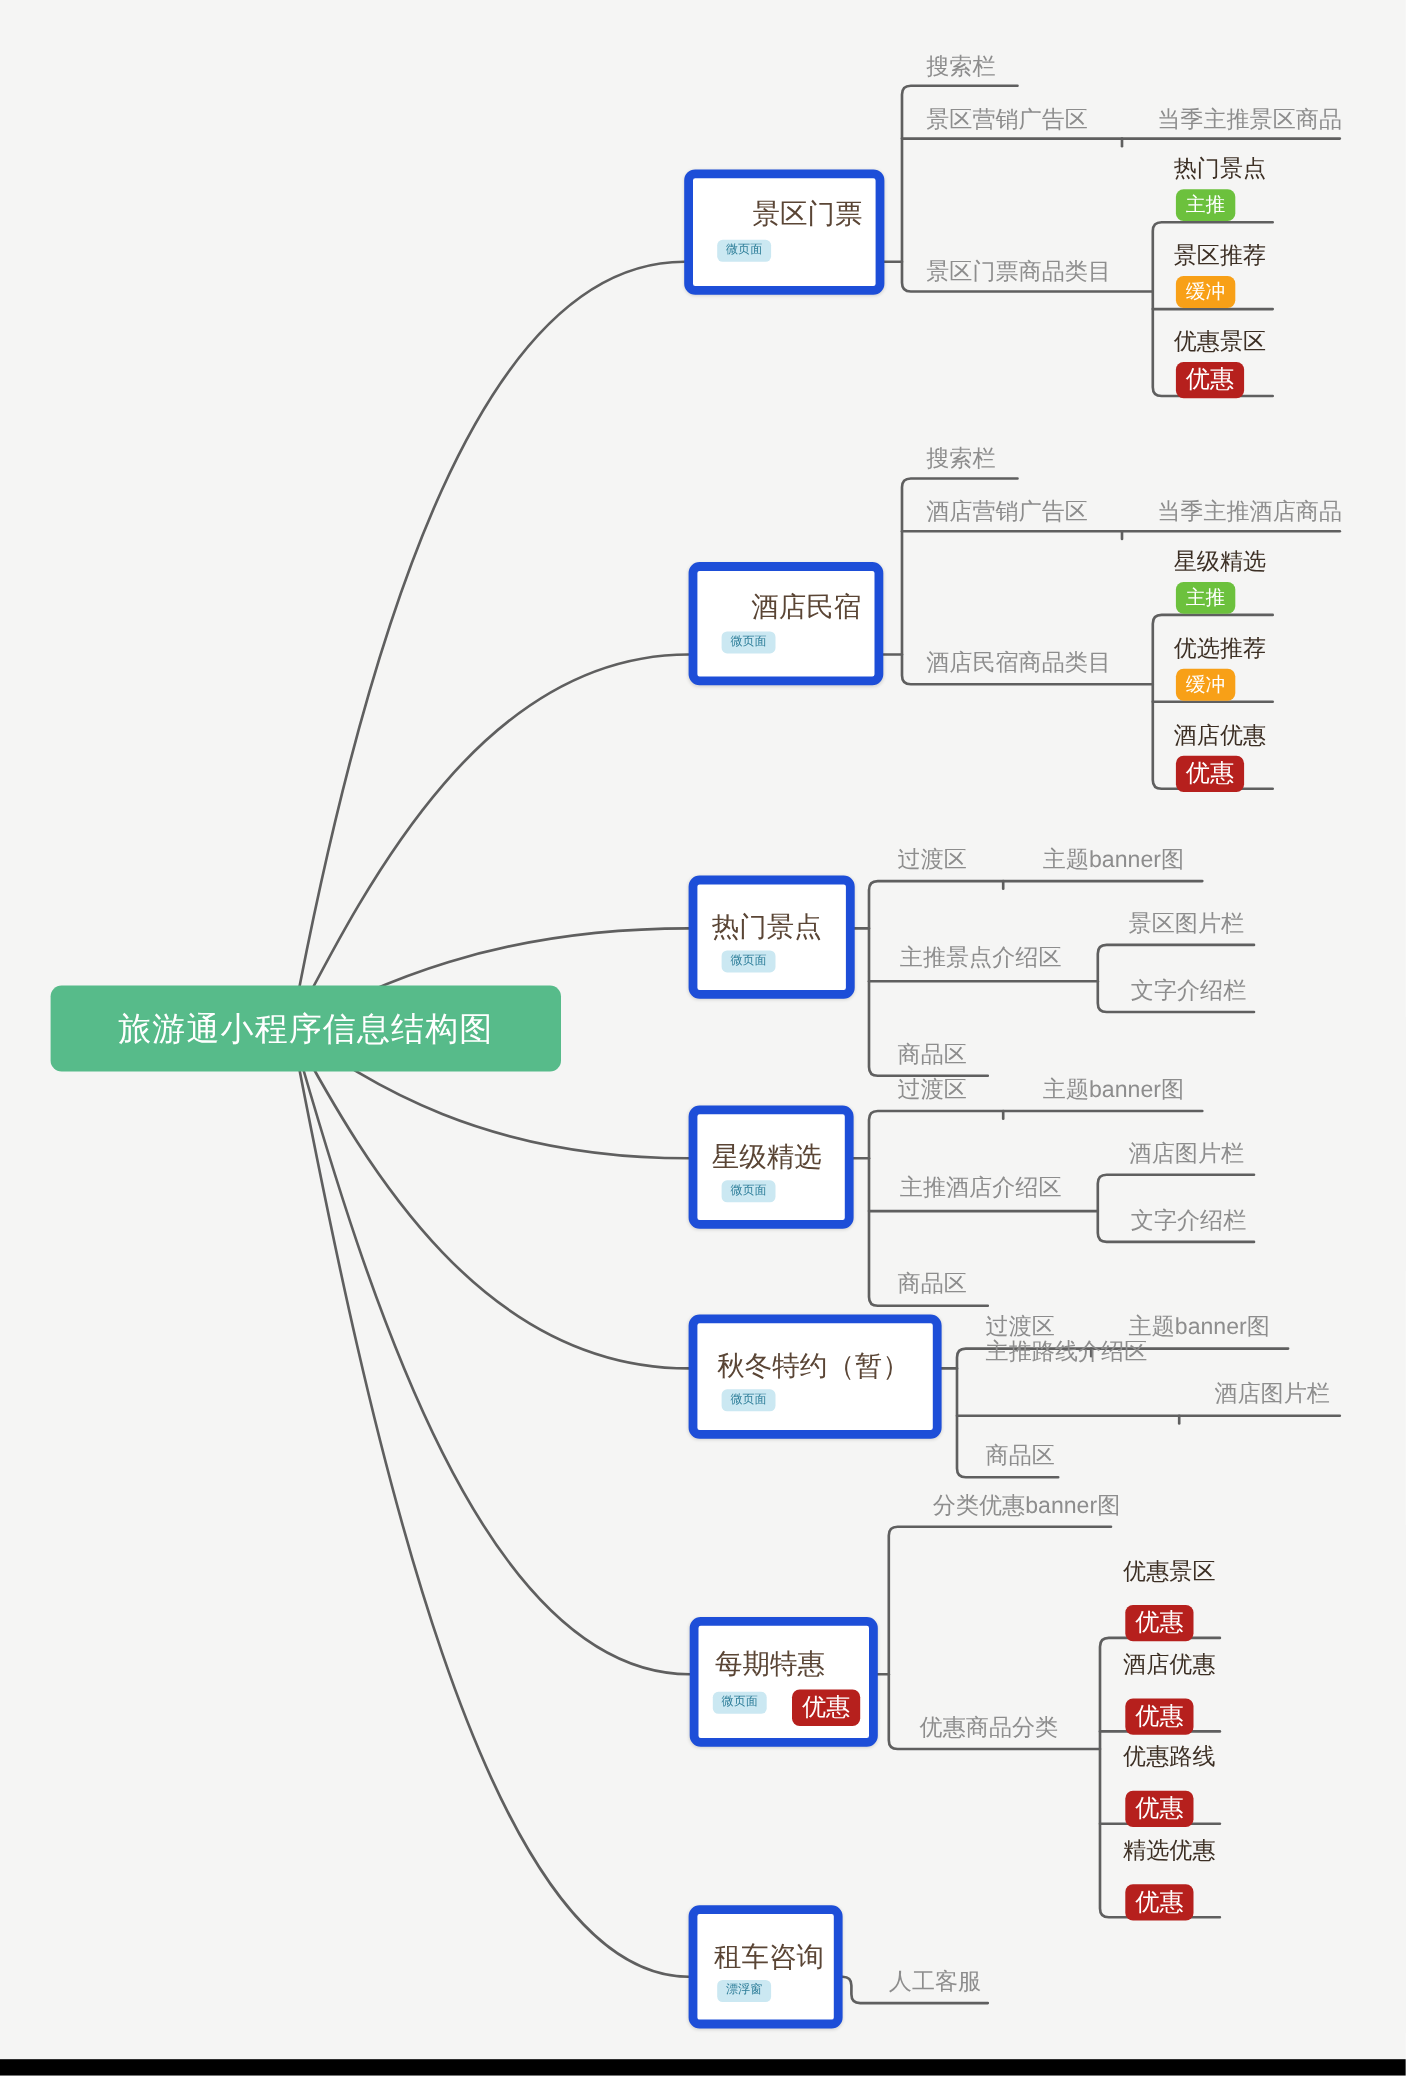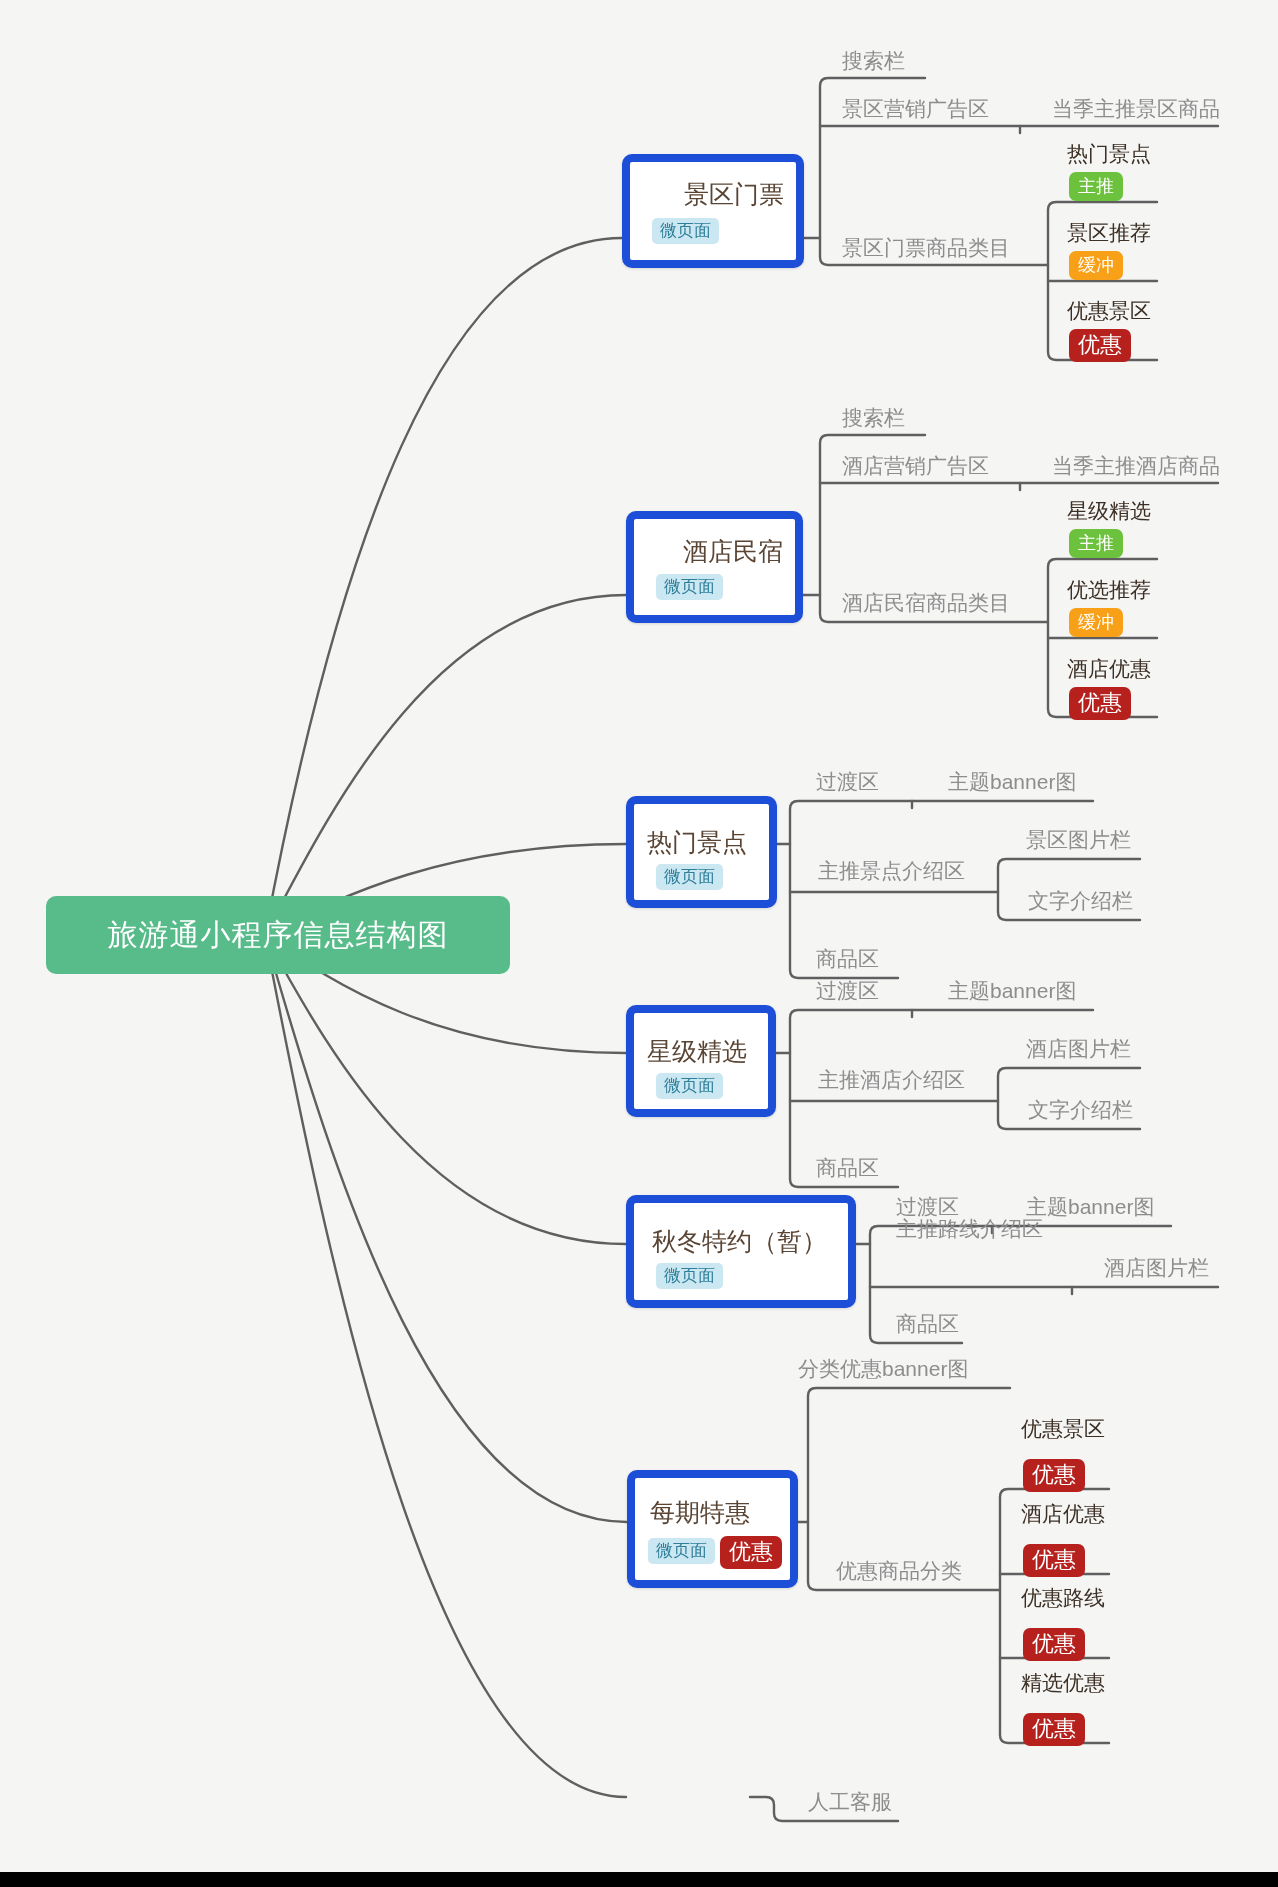--- a/index.html
+++ b/index.html
@@ -4,21 +4,21 @@
 <style>
   html,body{margin:0;padding:0;}
   #canvas{position:relative;width:1278px;height:1887px;background:#f5f5f4;overflow:hidden;
           font-family:"Liberation Sans","DejaVu Sans",sans-serif;}
   #wires{position:absolute;left:0;top:0;}
   .lbl{position:absolute;font-size:21px;color:#8d8d8d;white-space:nowrap;line-height:1.2;}
   .dk{color:#3c2f24;}
   .node-box{position:absolute;background:#ffffff;border:8px solid #1d4ed8;border-radius:10px;
             box-shadow:0 1px 3px rgba(0,0,0,0.13);}
   .node-title{position:absolute;font-size:25px;color:#5a4535;white-space:nowrap;}
-  .tag{position:absolute;font-size:17px;line-height:1;padding:4px 8px 5px;border-radius:5px;white-space:nowrap;}
+  .tag{position:absolute;font-size:11px;line-height:1;padding:4px 8px 5px;border-radius:5px;white-space:nowrap;}
   .tag-blue{background:#cbe8f2;color:#2e7e99;}
   .tag-green{background:#6cc13d;color:#fff;border-radius:7px;font-size:18px;padding:5px 9px 6px;}
   .tag-orange{background:#f8a017;color:#fff;border-radius:7px;font-size:18px;padding:5px 9px 6px;}
   .tag-red{background:#b6201d;color:#fff;border-radius:7px;font-size:22px;padding:5px 9px 6px;}
   .root{position:absolute;left:46px;top:896px;width:464px;height:78px;background:#57bb8a;
         border-radius:10px;display:flex;align-items:center;justify-content:center;
         color:#ffffff;font-size:30px;letter-spacing:1px;}
   .bottom-bar{position:absolute;left:0;top:1872px;width:1278px;height:15px;background:#000;}
 </style>
 </head>
@@ -143,27 +143,31 @@
   <div class="lbl" style="left:1026px;top:1194px">主题banner图</div>
   <div class="lbl" style="left:896px;top:1216px">主推路线介绍区</div>
   <div class="lbl" style="left:1104px;top:1255px">酒店图片栏</div>
   <div class="lbl" style="left:896px;top:1311px">商品区</div>
 
   <div class="node-box" style="left:627px;top:1470px;width:155px;height:102px">
     <span class="node-title" style="left:15px;top:18px">每期特惠</span>
     <span class="tag tag-blue" style="left:13px;top:60px">微页面</span>
     <span class="tag tag-red" style="left:85px;top:58px">优惠</span>
   </div>
-  <div class="lbl" style="left:798px;top:1356px">分类优惠banner图</div>
+  <div class="lbl" style="left:848px;top:1356px">分类优惠banner图</div>
   <div class="lbl" style="left:836px;top:1558px">优惠商品分类</div>
   <div class="lbl dk" style="left:1021px;top:1416px">优惠景区</div>
   <span class="tag tag-red" style="left:1023px;top:1459px">优惠</span>
   <div class="lbl dk" style="left:1021px;top:1501px">酒店优惠</div>
   <span class="tag tag-red" style="left:1023px;top:1544px">优惠</span>
   <div class="lbl dk" style="left:1021px;top:1585px">优惠路线</div>
   <span class="tag tag-red" style="left:1023px;top:1628px">优惠</span>
   <div class="lbl dk" style="left:1021px;top:1670px">精选优惠</div>
   <span class="tag tag-red" style="left:1023px;top:1713px">优惠</span>
 
+  <div class="node-box" style="left:626px;top:1732px;width:124px;height:96px">
+    <span class="node-title" style="left:15px;top:22px">租车咨询</span>
+    <span class="tag tag-blue" style="left:18px;top:60px">漂浮窗</span>
+  </div>
   <div class="lbl" style="left:808px;top:1789px">人工客服</div>
 
   <div class="bottom-bar"></div>
 </div>
 
 </body></html>

